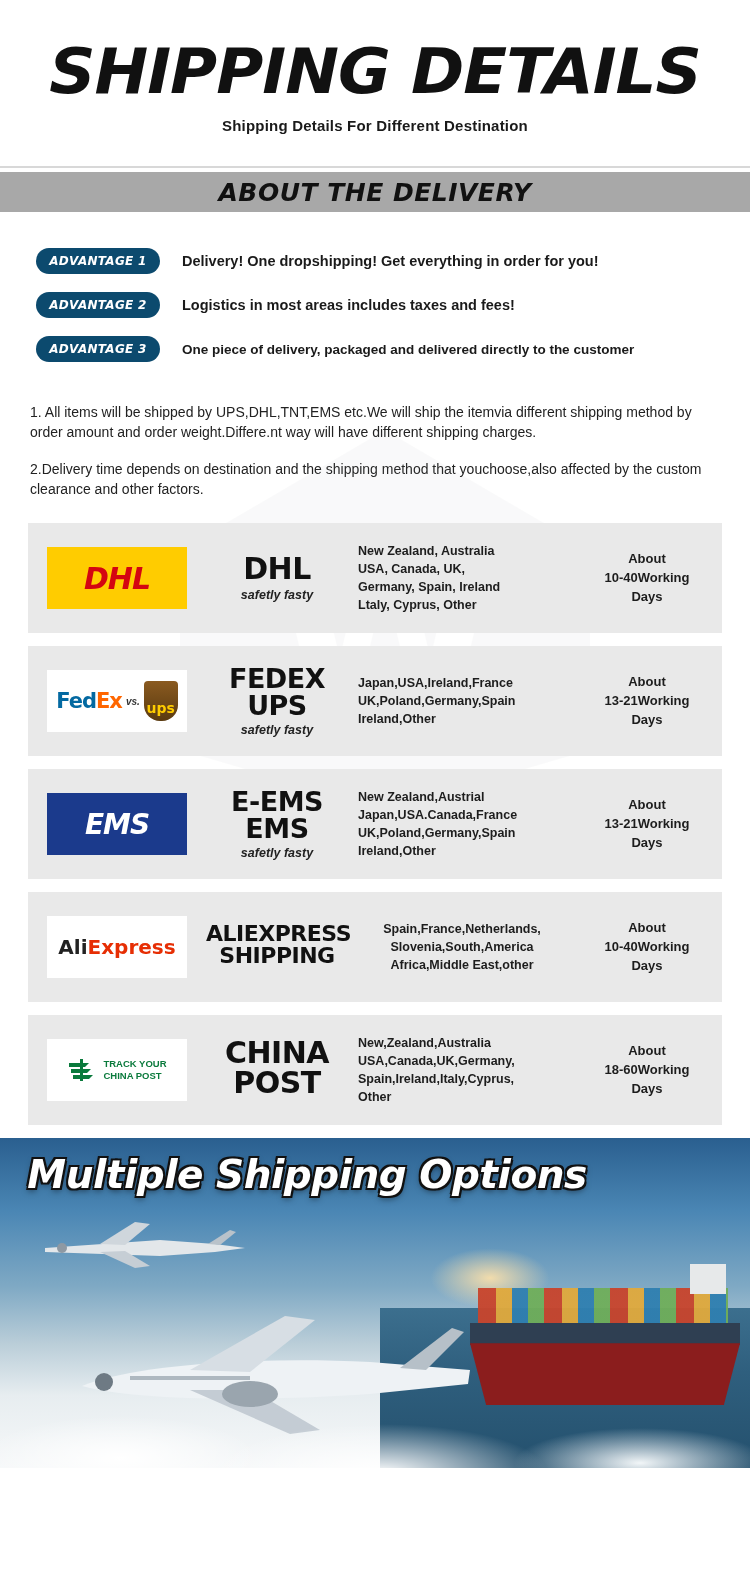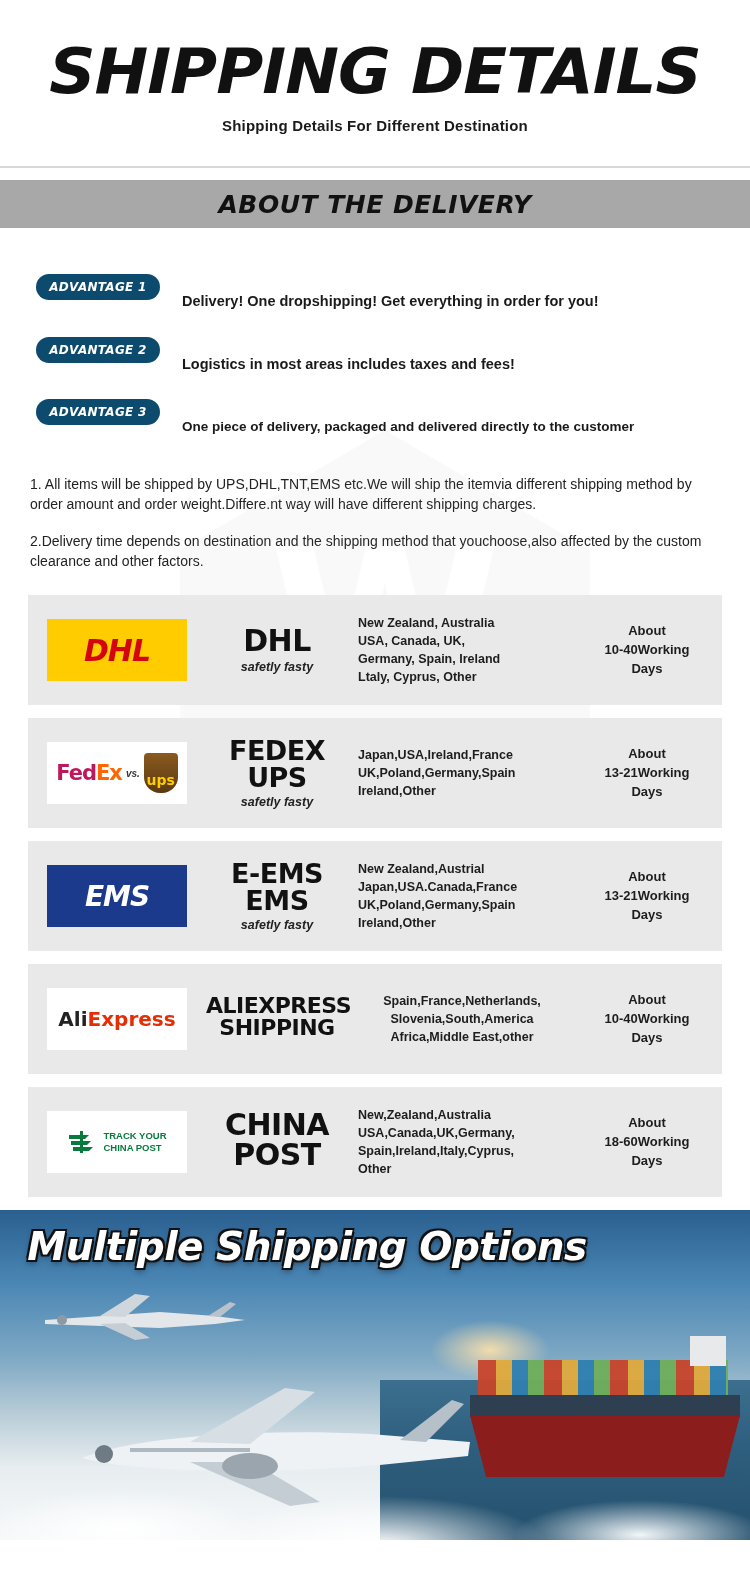--- a/index.html
+++ b/index.html
@@ -42,25 +42,25 @@
   }
   .rule {
     height: 2px;
     background: #d8d8d8;
     margin: 18px 0 0 0;
   }
 
   
   .band {
     background: #a8a8a8;
-    height: 48px;
+    height: 40px;
     display: flex;
     align-items: center;
     justify-content: center;
-    margin-top: 12px;
+    margin-top: 4px;
   }
   .band-title {
     font-family: "DejaVu Sans", sans-serif;
     font-style: italic;
     font-weight: bold;
     font-size: 25px;
     color: #111;
     letter-spacing: 0.5px;
   }
 
@@ -85,21 +85,20 @@
     border-radius: 13px;
     min-width: 124px;
     text-align: center;
     letter-spacing: 0.3px;
   }
   .adv-text {
     margin-left: 22px;
     font-size: 14.5px;
     font-weight: bold;
     color: #1a1a1a;
-    margin-top: 29px;
   }
   .adv-text.small { font-size: 13.5px; }
 
   
   .paras {
     padding: 22px 38px 0 30px;
   }
   .para {
     font-size: 14px;
     color: #222;
@@ -198,21 +197,21 @@
   .dhl-word {
     color: #d40511;
     font-family: "DejaVu Sans", sans-serif;
     font-weight: bold; font-style: italic;
     font-size: 30px;
     letter-spacing: -1px;
   }
   
   .fedups { display: flex; align-items: center; gap: 4px; }
   .fedex-word { font-family: "DejaVu Sans", sans-serif; font-weight: bold; font-size: 21px; letter-spacing: -1px; }
-  .fedex-word .fed { color: #be185d; }
+  .fedex-word .fed { color: #0369a1; }
   .fedex-word .ex { color: #ff6600; }
   .vs { font-size: 10px; font-weight: bold; font-style: italic; color: #333; }
   .ups-shield {
     width: 34px; height: 40px;
     background: linear-gradient(#8a5a20, #5a3a10);
     border-radius: 4px 4px 16px 16px;
     color: #ffcc00;
     font-family: "DejaVu Sans", sans-serif;
     font-weight: bold; font-size: 14px;
     display: flex; align-items: flex-end; justify-content: center;

